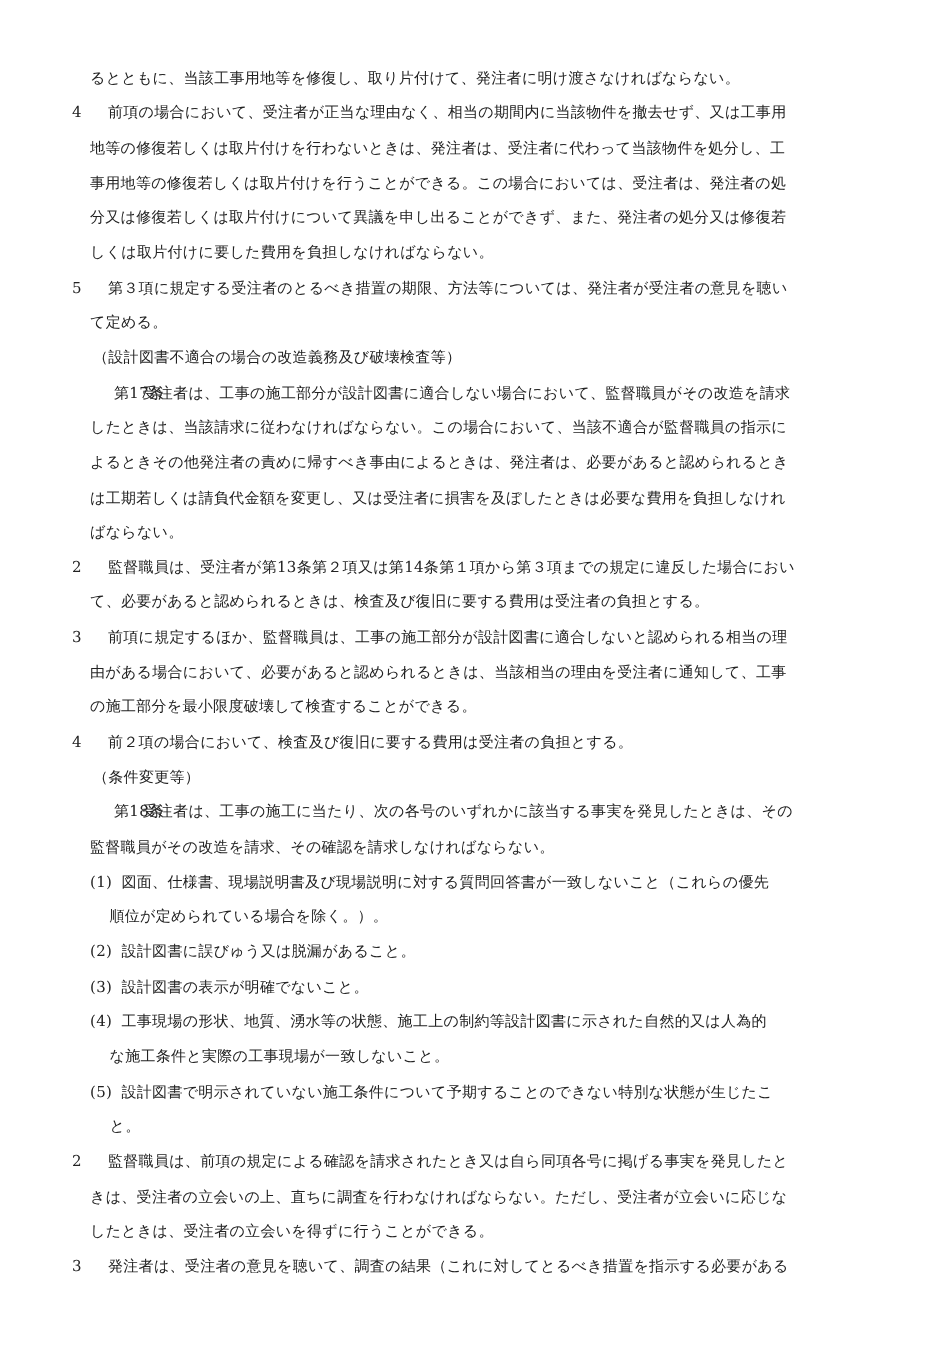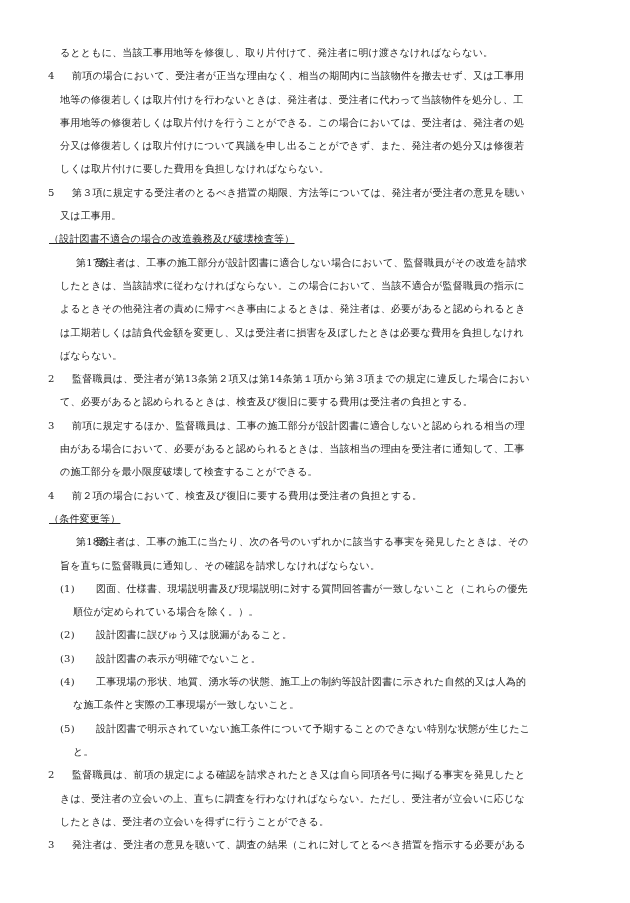--- a/index.html
+++ b/index.html
@@ -10,25 +10,25 @@
     }
     .page { position: absolute; left: 0; top: 41px; width: 630px; }
     .line {
       position: relative; height: 23.3px; line-height: 23.3px;
       font-size: 10px; white-space: nowrap; letter-spacing: 0.2px;
     }
     .num { position: absolute; left: 48px; }
     .txt { position: absolute; }
     .t-cont { left: 60px; }
     .t-para { left: 72px; }
-    .t-head { left: 49px; text-decoration: underline; }
+    .t-head { left: 62px; }
     .t-art-label { position: absolute; left: 47px; margin-left: 29px; }
     .t-art { left: 95px; }
     .i-num { position: absolute; left: 60px; }
-    .i-txt { left: 96px; }
+    .i-txt { left: 81px; }
     .i-cont { left: 73px; }
   </style>
 </head>
 <body>
 
 <div class="page">
   <div class="line">
       <span class="txt t-cont">るとともに、当該工事用地等を修復し、取り片付けて、発注者に明け渡さなければならない。</span>
     </div>
   <div class="line">
@@ -45,21 +45,21 @@
       <span class="txt t-cont">分又は修復若しくは取片付けについて異議を申し出ることができず、また、発注者の処分又は修復若</span>
     </div>
   <div class="line">
       <span class="txt t-cont">しくは取片付けに要した費用を負担しなければならない。</span>
     </div>
   <div class="line">
       <span class="num">5</span>
       <span class="txt t-para">第３項に規定する受注者のとるべき措置の期限、方法等については、発注者が受注者の意見を聴い</span>
     </div>
   <div class="line">
-      <span class="txt t-cont">又は工事用。</span>
+      <span class="txt t-cont">て定める。</span>
     </div>
   <div class="line">
       <span class="txt t-head">（設計図書不適合の場合の改造義務及び破壊検査等）</span>
     </div>
   <div class="line">
       <span class="t-art-label">第17条</span>
       <span class="txt t-art">受注者は、工事の施工部分が設計図書に適合しない場合において、監督職員がその改造を請求</span>
     </div>
   <div class="line">
       <span class="txt t-cont">したときは、当該請求に従わなければならない。この場合において、当該不適合が監督職員の指示に</span>
@@ -95,21 +95,21 @@
       <span class="txt t-para">前２項の場合において、検査及び復旧に要する費用は受注者の負担とする。</span>
     </div>
   <div class="line">
       <span class="txt t-head">（条件変更等）</span>
     </div>
   <div class="line">
       <span class="t-art-label">第18条</span>
       <span class="txt t-art">受注者は、工事の施工に当たり、次の各号のいずれかに該当する事実を発見したときは、その</span>
     </div>
   <div class="line">
-      <span class="txt t-cont">旨を直ちに監督職員に通知し、その確認を請求しなければならない。</span>
+      <span class="txt t-cont">監督職員がその改造を請求、その確認を請求しなければならない。</span>
     </div>
   <div class="line">
       <span class="i-num">(1)</span>
       <span class="txt i-txt">図面、仕様書、現場説明書及び現場説明に対する質問回答書が一致しないこと（これらの優先</span>
     </div>
   <div class="line">
       <span class="txt i-cont">順位が定められている場合を除く。）。</span>
     </div>
   <div class="line">
       <span class="i-num">(2)</span>

